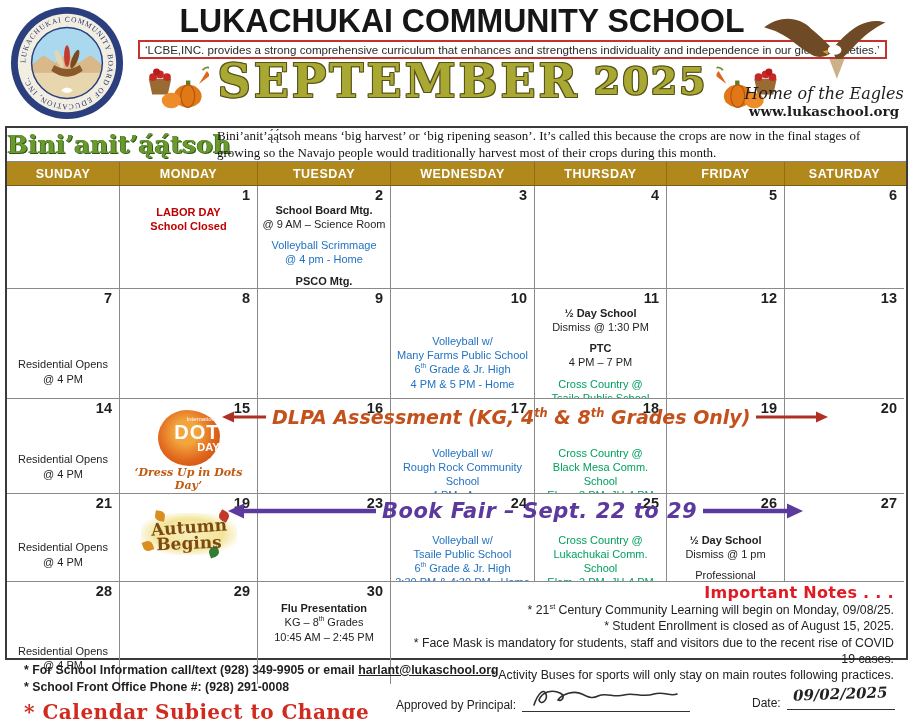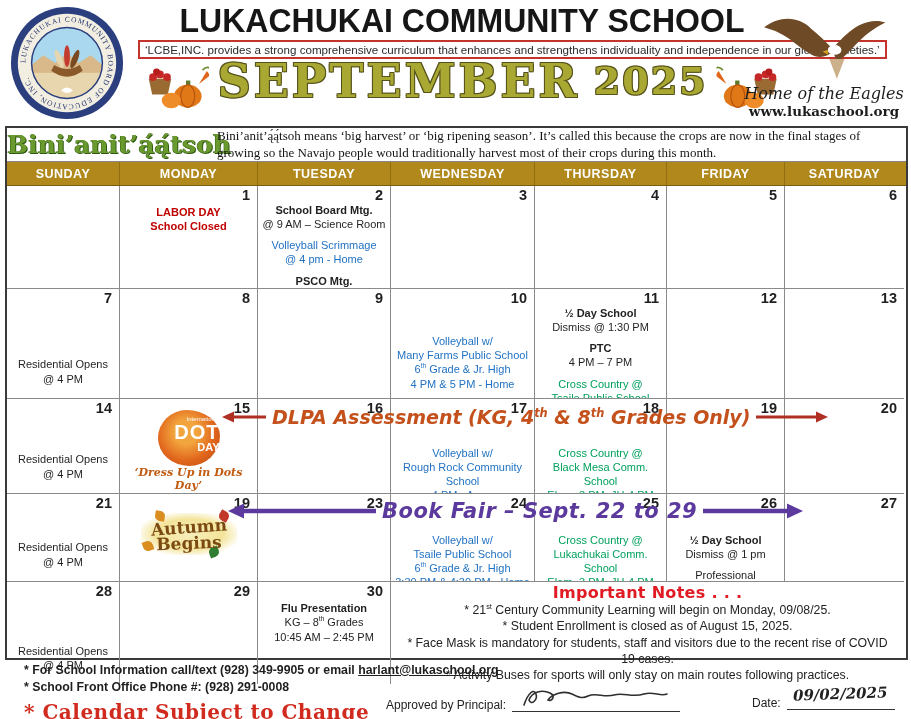--- a/index.html
+++ b/index.html
@@ -80,33 +80,33 @@
   
   .banner{position:absolute;display:flex;align-items:center;gap:6px;pointer-events:none;}
   .dlpa{left:222px;top:406px;}
   .dlpa .btext{font-family:"DejaVu Sans",sans-serif;font-weight:bold;font-style:italic;
                font-size:19px;color:#c4511b;white-space:nowrap;}
   .bookfair{left:228px;top:499px;}
   .bookfair .btext{font-family:"DejaVu Sans",sans-serif;font-weight:bold;font-style:italic;
                    font-size:21px;color:#5c3a9d;white-space:nowrap;letter-spacing:.5px;}
 
   
-  .notes{grid-column:4/8;padding:1px 10px;text-align:center;}
+  .notes{grid-column:4/8;padding:1px 10px;text-align:right;}
   .notes-title{color:#e01b24;font-weight:bold;font-size:16px;font-family:"DejaVu Sans",sans-serif;
                letter-spacing:.3px;}
   .note-item{font-size:12.3px;line-height:1.32;color:#222;}
 
   
   .footer{position:absolute;left:0;top:659px;width:911px;height:60px;}
   .foot-left{position:absolute;left:24px;top:3px;}
   .foot-info{font-size:12.3px;font-weight:bold;line-height:1.35;}
   .foot-email{text-decoration:underline;}
   .subject-change{margin-top:5px;font-family:"DejaVu Serif",serif;font-weight:bold;
                   font-size:20px;color:#d12a1e;letter-spacing:.5px;}
-  .approved{position:absolute;left:386px;top:26px;display:flex;align-items:flex-end;}
+  .approved{position:absolute;left:396px;top:26px;display:flex;align-items:flex-end;}
   .approved-label,.date-label{font-size:12px;color:#222;}
   .sig-line{position:relative;width:168px;border-bottom:1px solid #333;margin-left:6px;height:26px;}
   .sig-line svg{position:absolute;left:8px;bottom:0;}
   .datebox{position:absolute;left:752px;top:26px;display:flex;align-items:flex-end;}
   .date-line{position:relative;width:108px;border-bottom:1px solid #333;margin-left:6px;height:24px;
              text-align:center;}
   .date-value{font-family:"DejaVu Serif",serif;font-style:italic;font-weight:bold;font-size:15px;
               color:#222;display:inline-block;transform:rotate(-2deg);}
 </style>
 </head>

